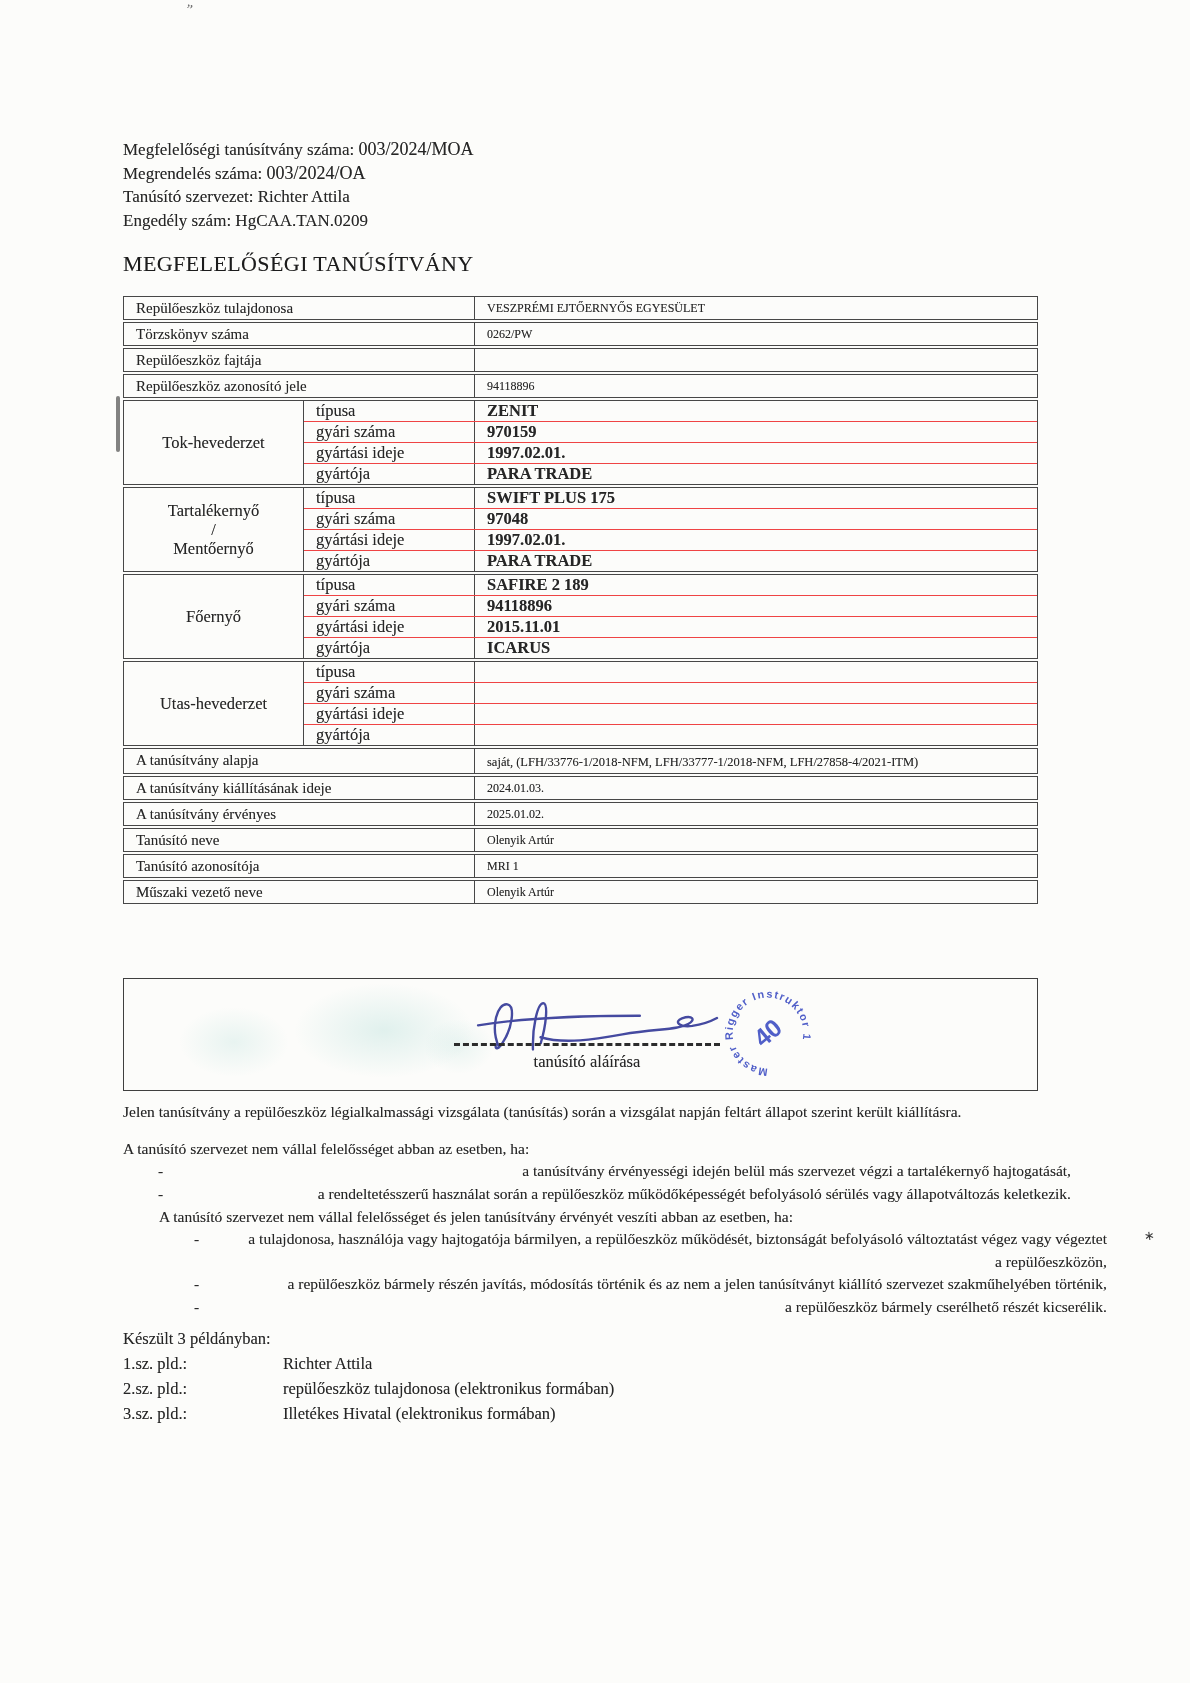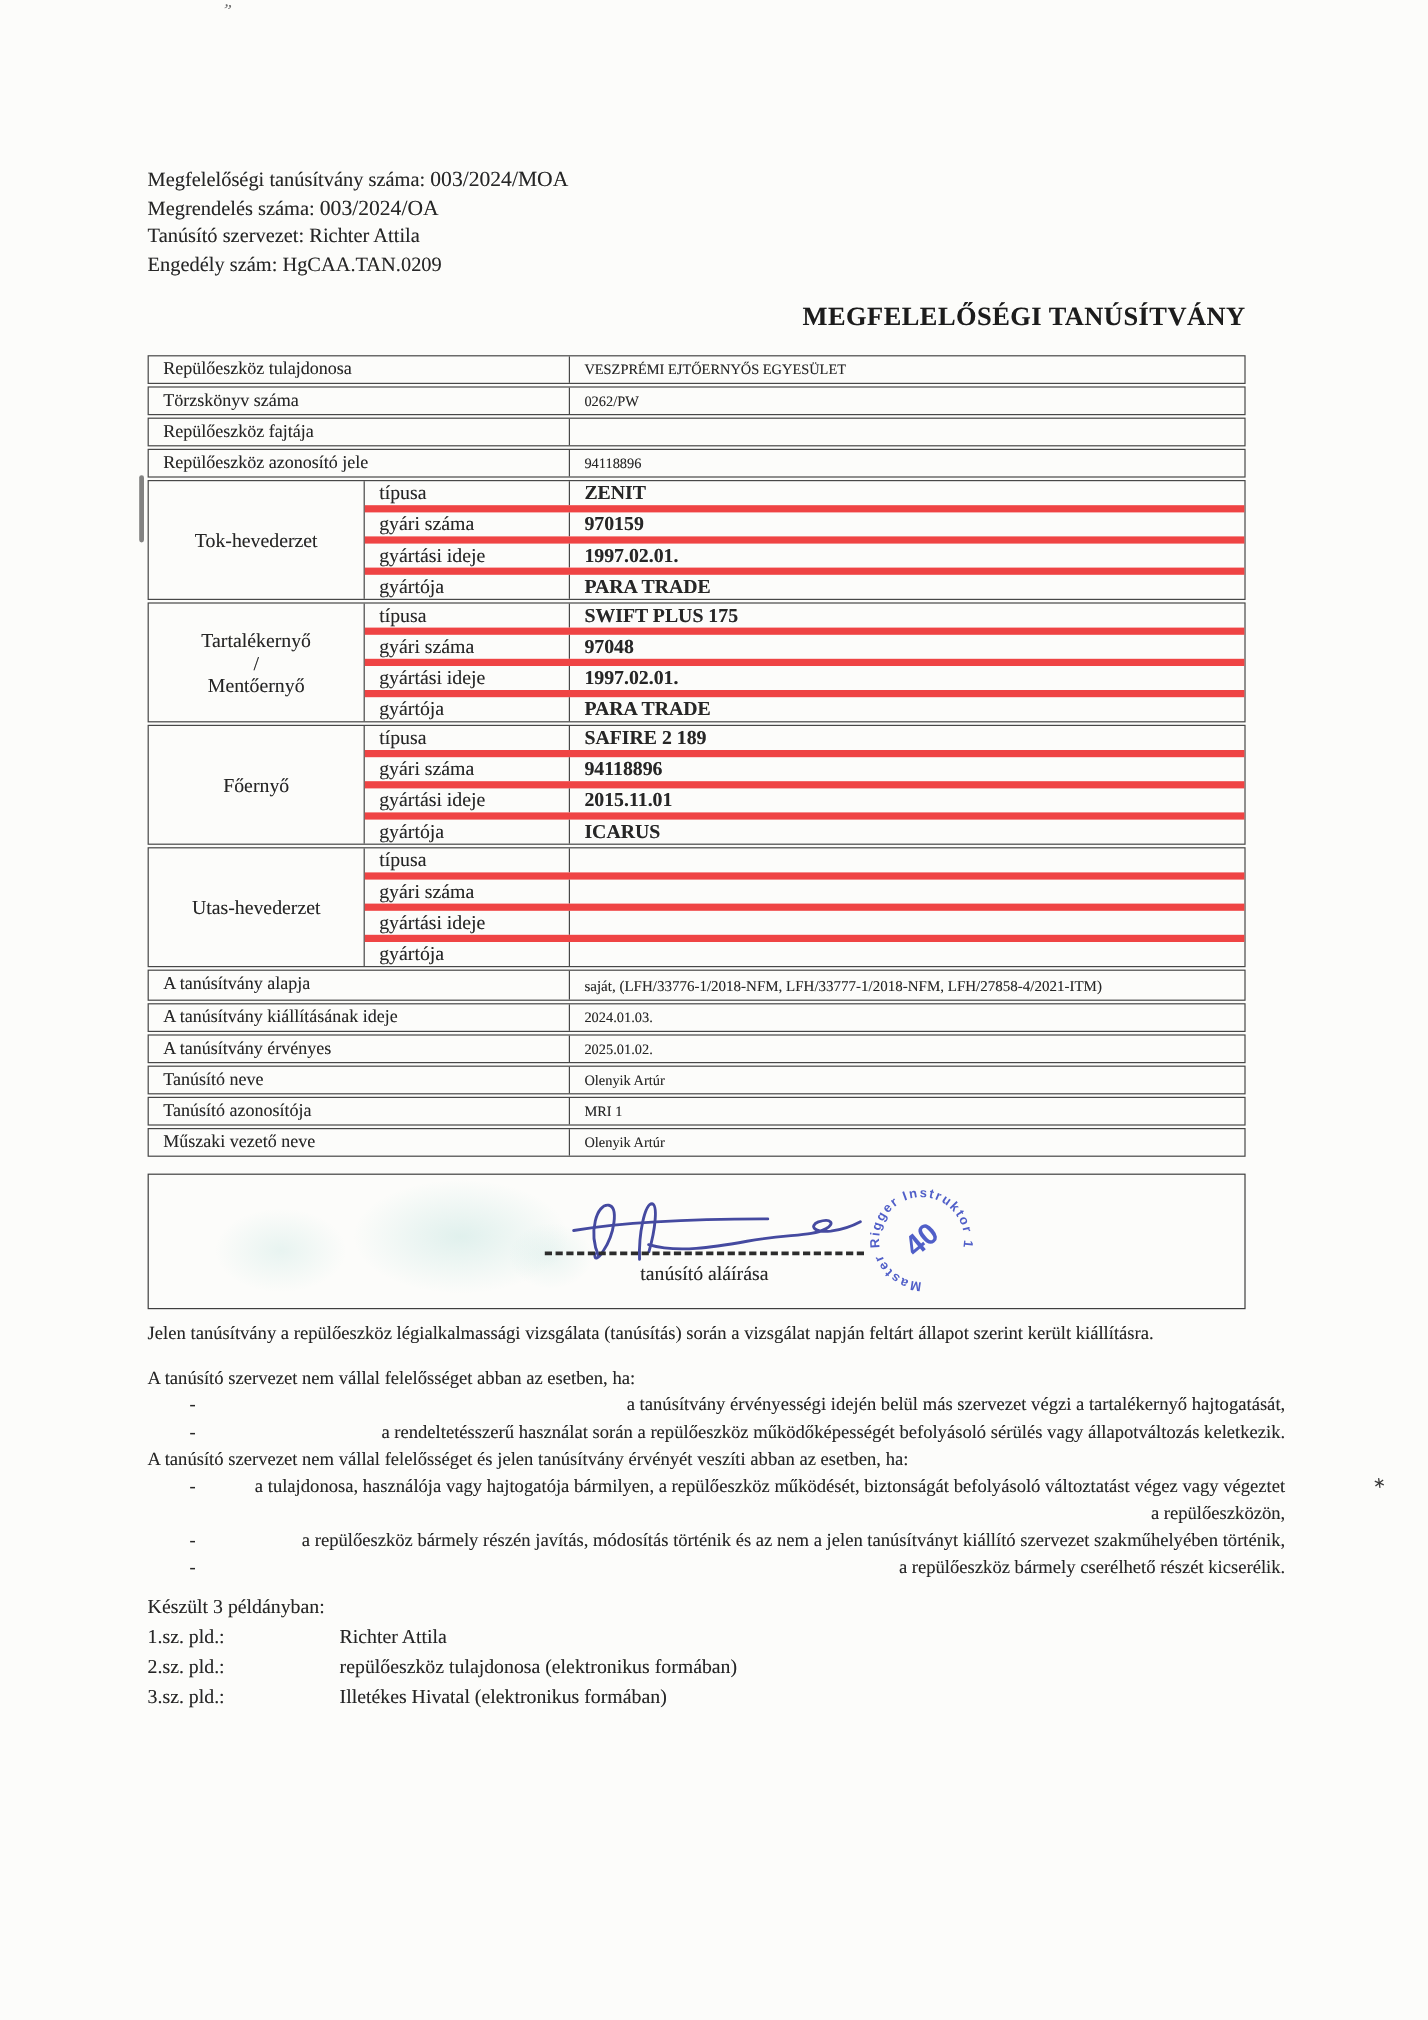--- a/index.html
+++ b/index.html
@@ -14,58 +14,58 @@
   .page *{box-sizing:border-box;}
   .scan-text{text-shadow:0 0 .5px rgba(40,40,40,.35);}
 
   
   .meta{position:absolute;left:123px;top:138px;font-size:17px;line-height:23.5px;}
   .meta-line .v{font-size:18px;}
 
   
   .doc-title{
     position:absolute;left:123px;top:251px;width:915px;
-    text-align:right;font-weight:bold;font-size:22px;letter-spacing:.4px;color:#1c1c1c;
+    text-align:left;font-weight:normal;font-size:22px;letter-spacing:.4px;color:#1c1c1c;
   }
 
   
   .ctable{position:absolute;left:123px;top:296px;width:915px;}
   .sect{border:1.2px solid #474747;margin-top:2px;display:flex;min-height:23px;}
   .sect:first-child{margin-top:0;}
   .rlabel{width:351px;border-right:1.2px solid #474747;padding:1px 6px 0 12px;font-size:15px;line-height:21px;}
   .rval{flex:1;padding:1px 6px 0 12px;font-size:12px;line-height:21px;}
   .rval.small{font-size:12.5px;line-height:21px;padding-top:3px;}
   .gname{
     width:180px;border-right:1.2px solid #474747;
     display:flex;align-items:center;justify-content:center;
     text-align:center;white-space:pre-line;font-size:16.5px;line-height:19px;padding:0 4px;
   }
   .gsub{flex:1;display:flex;flex-direction:column;}
-  .grow{display:flex;border-top:6px solid #ef4444;min-height:20px;}
+  .grow{display:flex;border-top:1px solid #ef4444;min-height:20px;}
   .grow:first-child{border-top:none;}
   .glabel{width:171px;border-right:1.2px solid #474747;padding:0 6px 0 12px;font-size:16.5px;line-height:20px;}
   .gval{flex:1;padding:0 6px 0 12px;font-size:16.5px;line-height:20px;font-weight:bold;}
 
   
   .sigbox{position:absolute;left:123px;top:978px;width:915px;height:113px;border:1.4px solid #3f3f3f;}
   .smudge{position:absolute;border-radius:50%;pointer-events:none;}
   .smudge.s1{left:170px;top:4px;width:180px;height:95px;background:radial-gradient(closest-side, rgba(55,170,158,.14), rgba(55,170,158,0));}
   .smudge.s2{left:55px;top:28px;width:110px;height:70px;background:radial-gradient(closest-side, rgba(55,170,158,.10), rgba(55,170,158,0));}
   .smudge.s3{left:300px;top:40px;width:70px;height:55px;background:radial-gradient(closest-side, rgba(55,170,158,.09), rgba(55,170,158,0));}
   .sig-svg{position:absolute;left:330px;top:10px;width:300px;height:64px;transform:rotate(-2deg);}
   .dashline{position:absolute;left:330px;top:64px;width:266px;border-top:3px dashed #2c2c2c;}
   .sig-caption{position:absolute;left:330px;top:72px;width:266px;text-align:center;font-size:16.5px;line-height:22px;}
   .stamp{position:absolute;left:592px;top:2px;width:104px;height:104px;opacity:.85;}
   .stamp text{font-family:"Liberation Sans", sans-serif;font-weight:bold;}
 
   
   .para{position:absolute;left:123px;width:948px;font-size:15.5px;line-height:20px;}
   .p1{top:1102px;}
   .b2{top:1138px;}
-  .b3{top:1206px;}
+  .b3{top:1206px;margin-left:36px;}
   .intro{line-height:22px;}
   .bl{display:flex;padding-left:35px;line-height:22.5px;}
   .bdash{width:47px;flex:none;}
   .btxt{flex:1;text-align:right;}
 
   
   .copies{position:absolute;left:123px;top:1326px;width:700px;font-size:16.5px;line-height:25px;}
   .citem{display:flex;}
   .clabel{width:160px;flex:none;}
 

